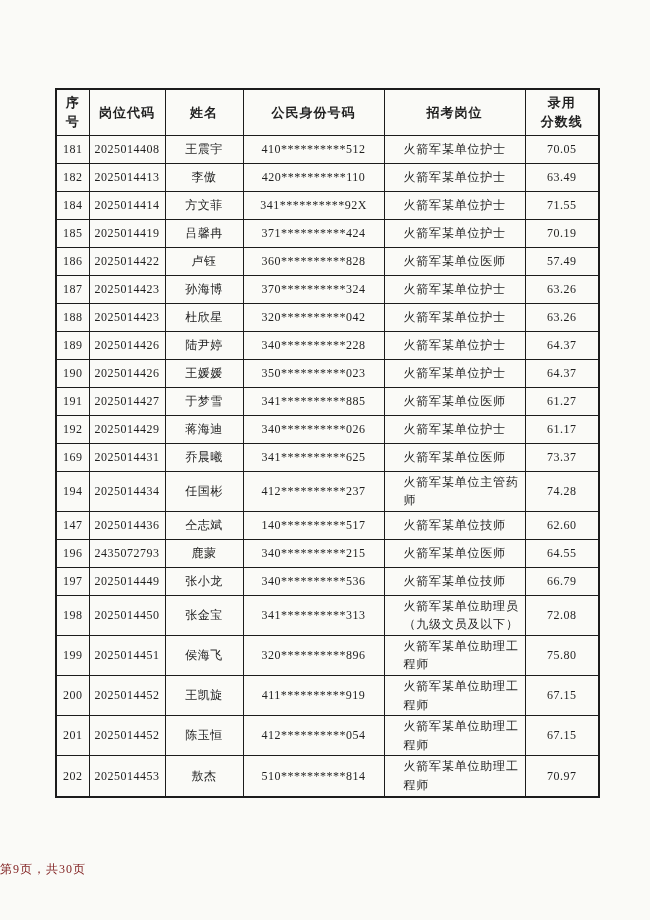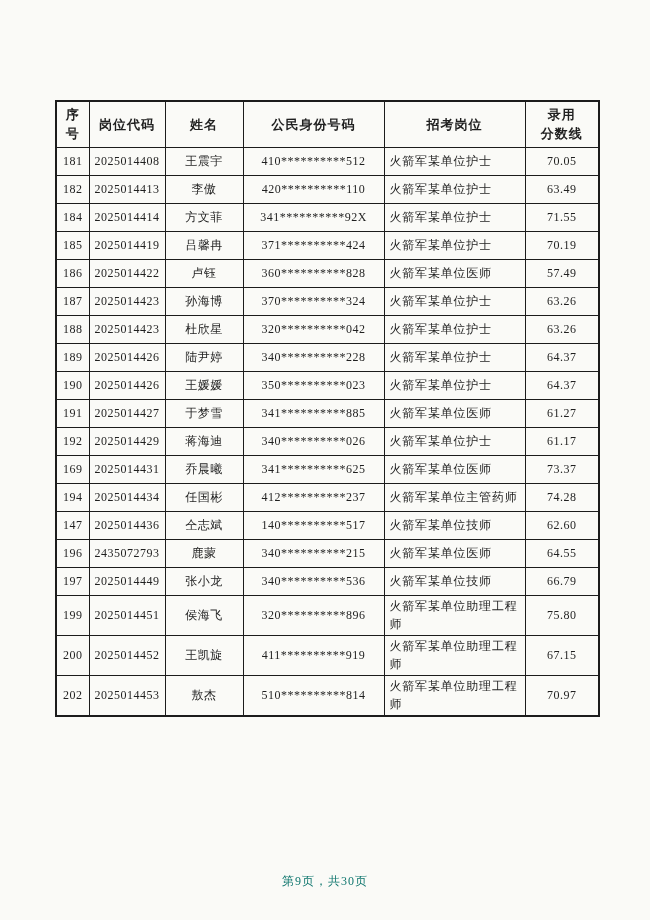--- a/index.html
+++ b/index.html
@@ -6,21 +6,21 @@
   html, body { width: 650px; height: 920px; }
   body {
     background: #fafaf7;
     font-family: "Liberation Serif", "DejaVu Serif", serif;
     color: #1f1f1f;
     position: relative;
     overflow: hidden;
   }
   .page {
     position: absolute;
-    left: 0; top: 12px;
+    left: 0; top: 0;
     width: 650px; height: 770px;
   }
   table.score-table {
     position: absolute;
     left: 55px;
     top: 88px;
     width: 543px;
     border-collapse: collapse;
     table-layout: fixed;
     border: 2px solid #1c1c1c;
@@ -38,40 +38,39 @@
     font-weight: bold;
     font-size: 13px;
     height: 46px;
     white-space: pre-line;
     line-height: 1.5;
     letter-spacing: 1px;
   }
   .score-table td { height: 28px; }
   .score-table td.col-position {
     text-align: left;
-    padding-left: 5px;
+    padding-left: 19px;
     padding-right: 2px;
     letter-spacing: 0.8px;
     line-height: 1.55;
   }
   .col-serial   { width: 33px; }
   .col-code     { width: 76px; }
   .col-name     { width: 78px; }
   .col-id       { width: 141px; }
   .col-post     { width: 141px; }
   .col-score    { width: 74px; }
   .footer {
     position: absolute;
     top: 861px;
     left: 0;
     width: 650px;
-    text-align: center;
     font-size: 12px;
     letter-spacing: 1px;
-    color: #0f766e;
+    color: #7f1d1d;
   }
 </style>
 </head>
 <body>
 
 <div class="page">
 
   <table class="score-table">
     <colgroup>
       <col class="col-serial">
@@ -215,36 +214,52 @@
         </tr>
         <tr>
           <td>197</td>
           <td>2025014449</td>
           <td>张小龙</td>
           <td>340**********536</td>
           <td class="col-position">火箭军某单位技师</td>
           <td>66.79</td>
         </tr>
         <tr>
+          <td>198</td>
+          <td>2025014450</td>
+          <td>张金宝</td>
+          <td>341**********313</td>
+          <td class="col-position">火箭军某单位助理员（九级文员及以下）</td>
+          <td>72.08</td>
+        </tr>
+        <tr>
           <td>199</td>
           <td>2025014451</td>
           <td>侯海飞</td>
           <td>320**********896</td>
           <td class="col-position">火箭军某单位助理工程师</td>
           <td>75.80</td>
         </tr>
         <tr>
           <td>200</td>
           <td>2025014452</td>
           <td>王凯旋</td>
           <td>411**********919</td>
           <td class="col-position">火箭军某单位助理工程师</td>
           <td>67.15</td>
         </tr>
         <tr>
+          <td>201</td>
+          <td>2025014452</td>
+          <td>陈玉恒</td>
+          <td>412**********054</td>
+          <td class="col-position">火箭军某单位助理工程师</td>
+          <td>67.15</td>
+        </tr>
+        <tr>
           <td>202</td>
           <td>2025014453</td>
           <td>敖杰</td>
           <td>510**********814</td>
           <td class="col-position">火箭军某单位助理工程师</td>
           <td>70.97</td>
         </tr>
       </tbody>
   </table>
 

